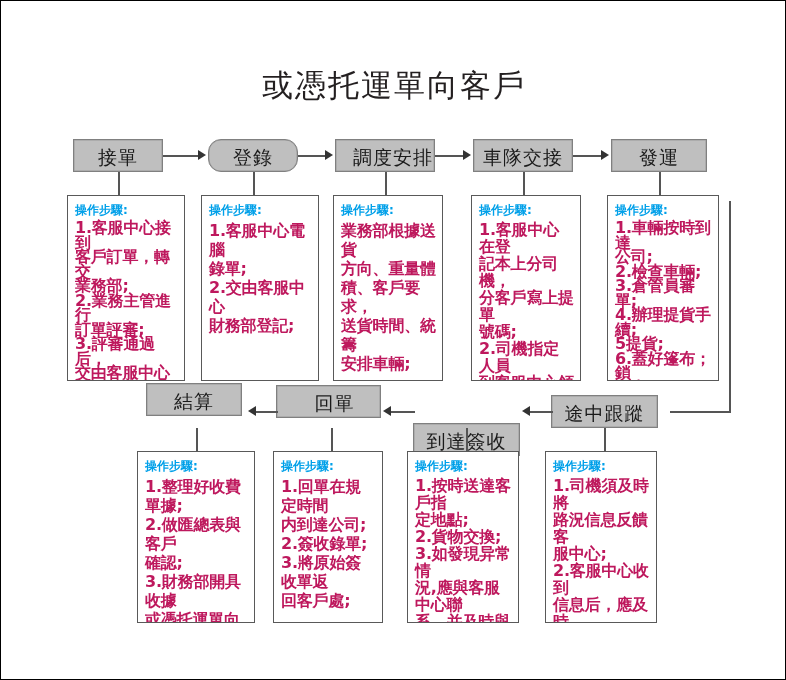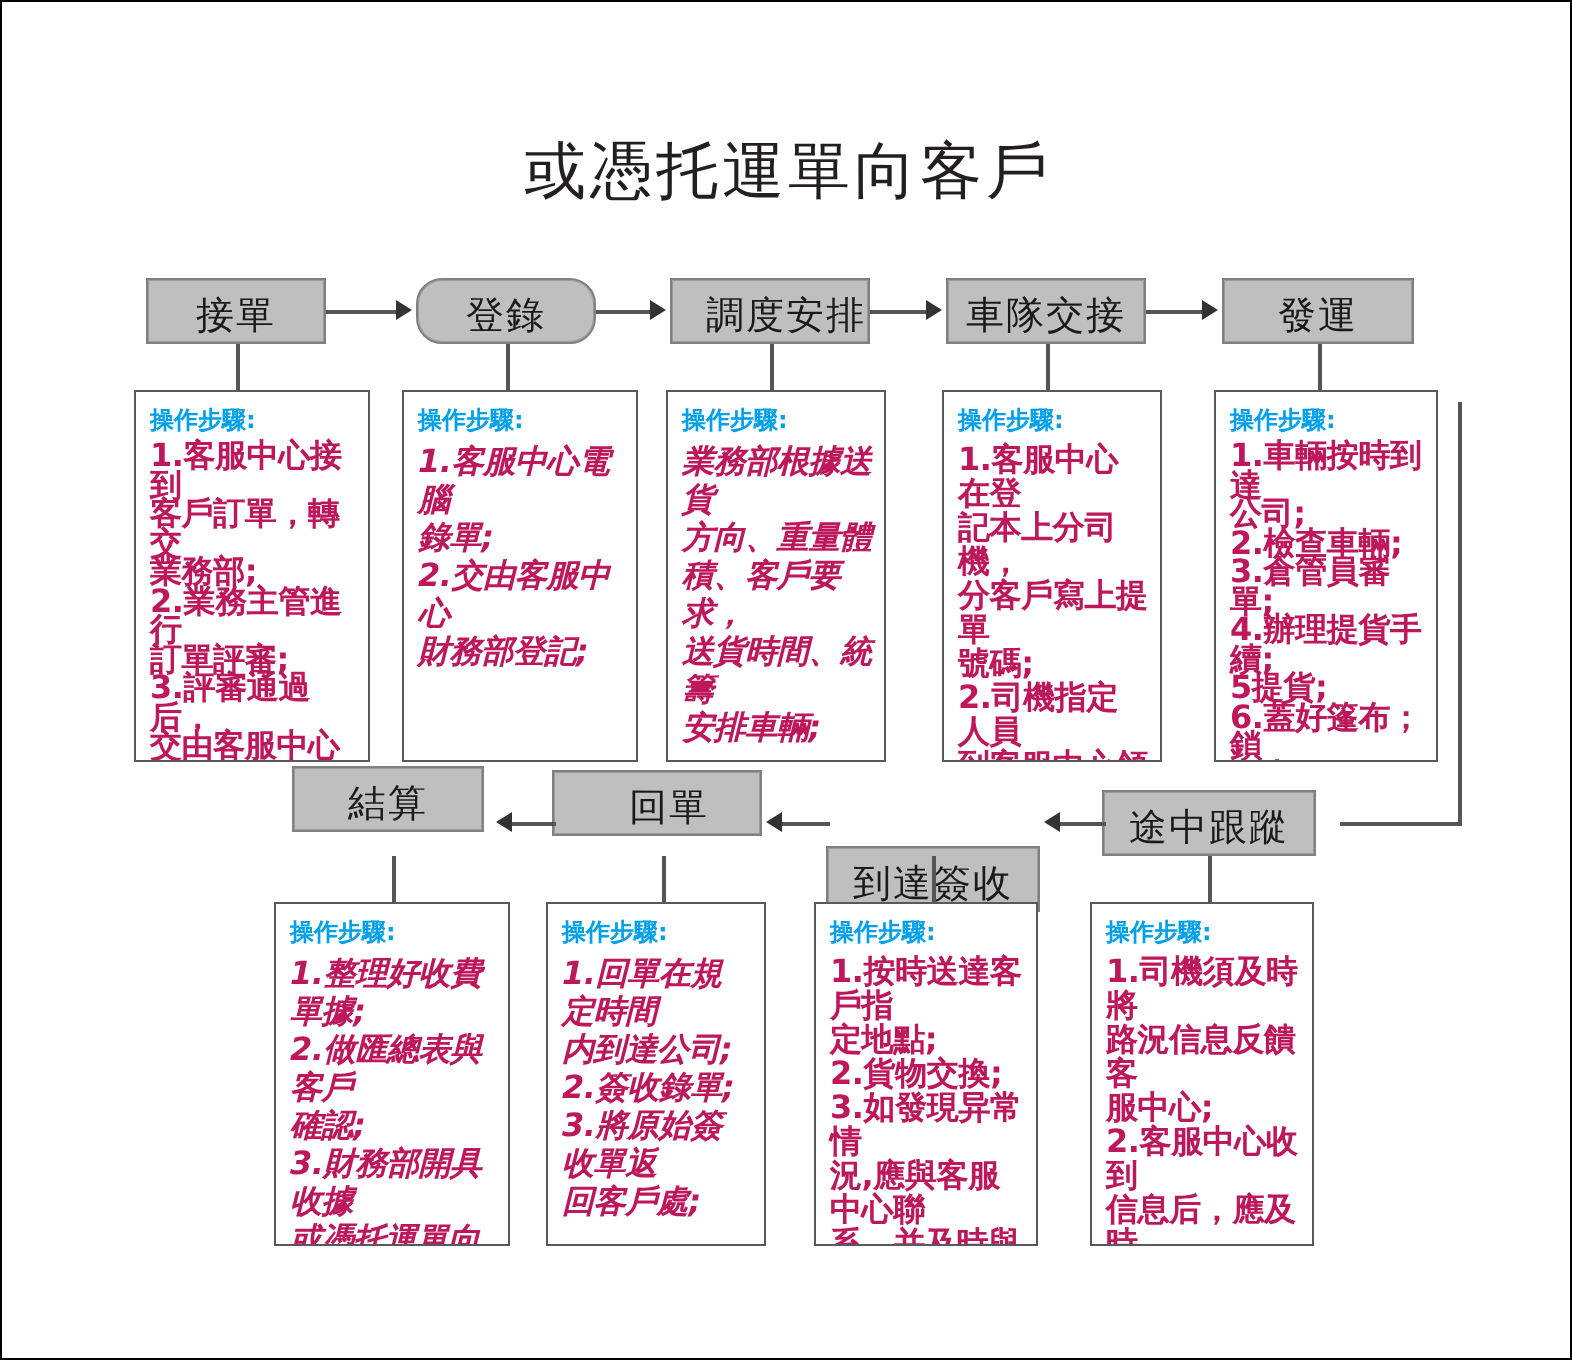--- a/index.html
+++ b/index.html
@@ -71,21 +71,21 @@
     letter-spacing: 0px;
   }
   .detail .dbody {
     font-size: 16px;
     color: #be185d;
     font-weight: bold;
     letter-spacing: -0.2px;
     white-space: pre-line;
   }
   .detail.tight .dbody { line-height: 14.5px; }
-  .detail.loose .dbody { line-height: 19px; font-style: italic; }
+  .detail.loose .dbody { line-height: 19px; }
   .detail.med .dbody   { line-height: 17px; }
 
   
   .hline, .vline {
     position: absolute;
     background: #555555;
   }
   .hline { height: 1.6px; }
   .vline { width: 1.6px; }
   .arrow-r {

